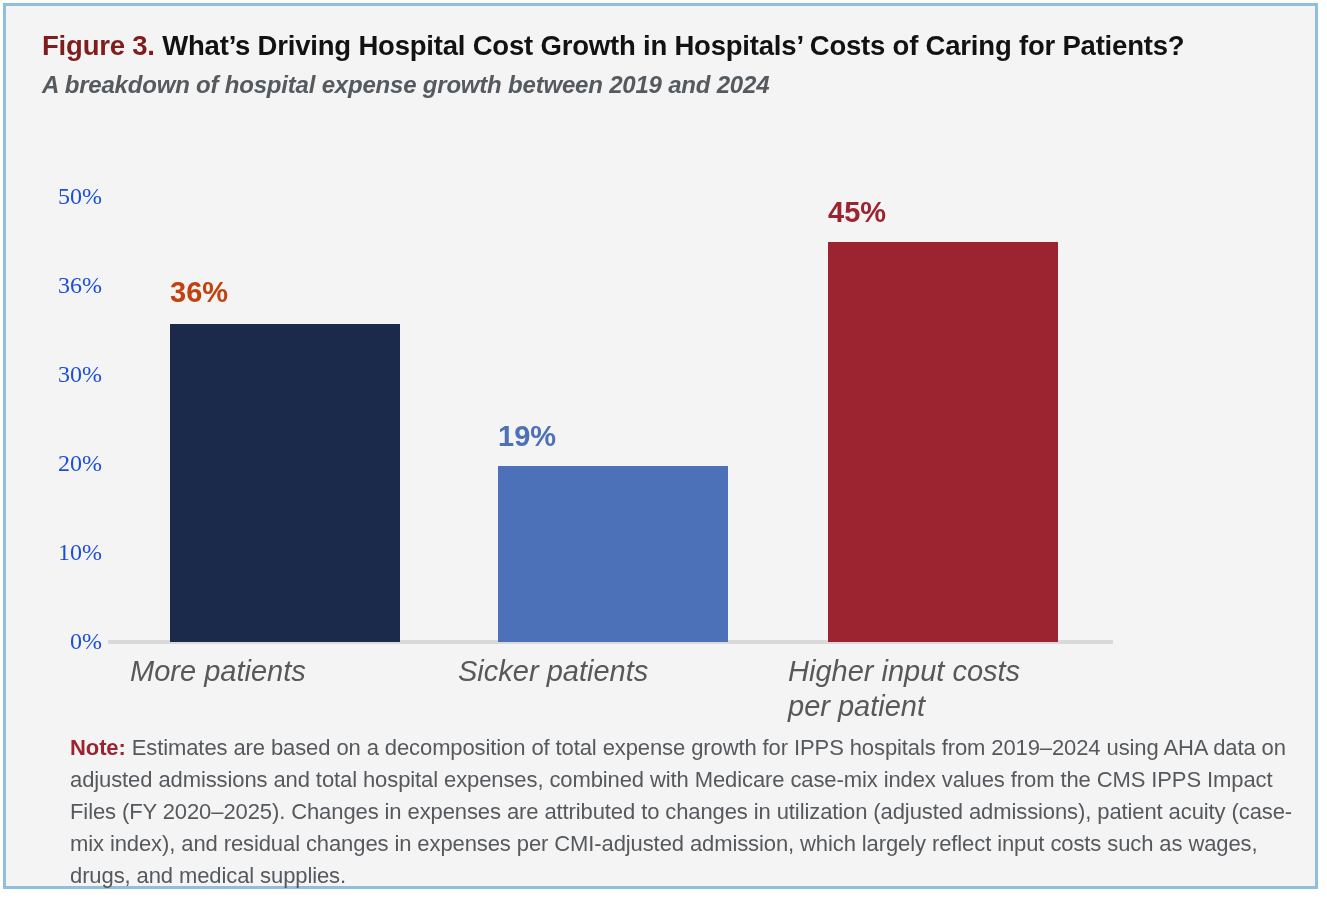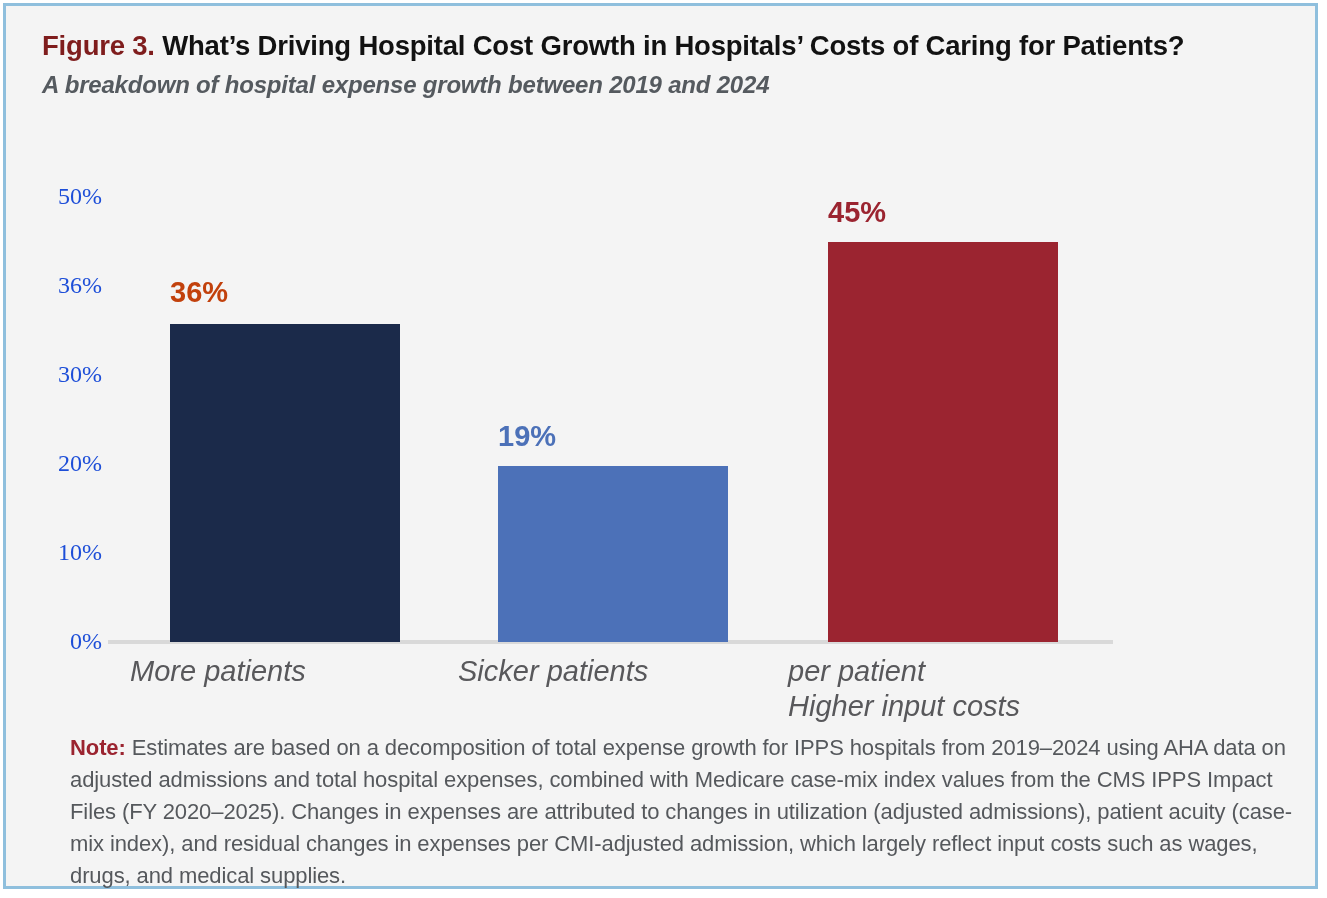--- a/index.html
+++ b/index.html
@@ -166,20 +166,20 @@
   <div class="bar-value" style="left: 164px; width: 230px; top: 303px; color: #c2410c;">36%</div>
       <div class="cat-label" style="left: 124px; width: 310px;">
         <div>More patients</div>
       </div>
       <div class="bar-value" style="left: 492px; width: 230px; top: 446.78px; color: rgb(76, 113, 184);">19%</div>
       <div class="cat-label" style="left: 452px; width: 310px;">
         <div>Sicker patients</div>
       </div>
       <div class="bar-value" style="left: 822px; width: 230px; top: 222.5px; color: rgb(155, 36, 48);">45%</div>
       <div class="cat-label" style="left: 782px; width: 310px;">
+        <div>Higher input costs</div>
         <div>per patient</div>
-        <div>Higher input costs</div>
       </div>
     </div>
 
   <div id="note-block"><span id="note-label">Note:</span><span id="note-text"> Estimates are based on a decomposition of total expense growth for IPPS hospitals from 2019–2024 using AHA data on adjusted admissions and total hospital expenses, combined with Medicare case-mix index values from the CMS IPPS Impact Files (FY 2020–2025). Changes in expenses are attributed to changes in utilization (adjusted admissions), patient acuity (case-mix index), and residual changes in expenses per CMI-adjusted admission, which largely reflect input costs such as wages, drugs, and medical supplies.</span></div>
 
 </div>
 
 </body></html>

